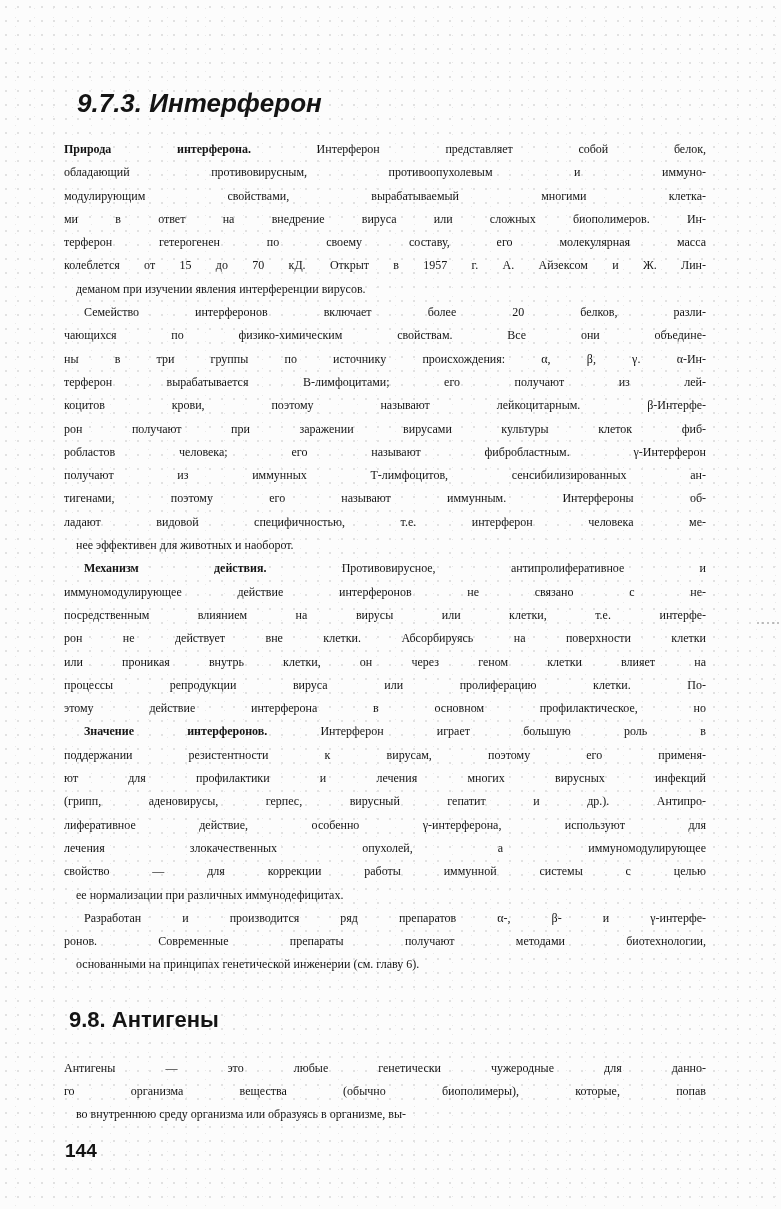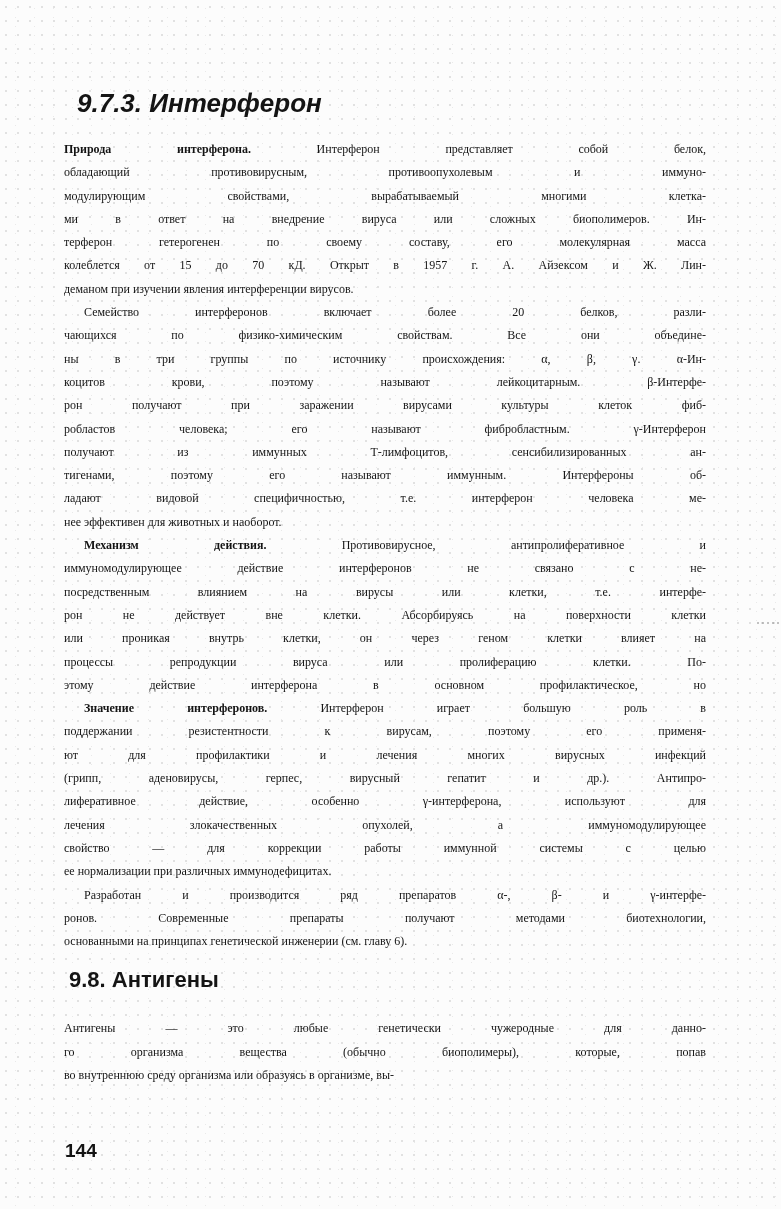--- a/index.html
+++ b/index.html
@@ -32,32 +32,33 @@
     font-weight: bold;
     font-size: 26px;
     line-height: 26px;
     margin: 0 0 22px 13px;
   }
   .h-plain {
     font-family: "Liberation Sans", "DejaVu Sans", sans-serif;
     font-weight: bold;
     font-size: 22px;
     line-height: 25px;
-    margin: 14px 0 25px 5px;
+    margin: 30px 0 25px 5px;
   }
   .para { margin: 0; }
   .line {
     font-size: 12px;
     line-height: 23.3px;
     text-align: justify;
     text-align-last: justify;
     -moz-text-align-last: justify;
   }
   .line.last {
     text-align-last: left;
+    margin-left: 12px;
     -moz-text-align-last: left;
   }
   .line.indent { text-indent: 20px; }
   .lead { font-weight: bold; }
   .page-number {
     position: absolute;
     left: 65px;
     top: 1140px;
     font-family: "Liberation Sans", "DejaVu Sans", sans-serif;
     font-weight: bold;
@@ -86,20 +87,21 @@
         <div class="line">модулирующим свойствами, вырабатываемый многими клетка-</div>
         <div class="line">ми в ответ на внедрение вируса или сложных биополимеров. Ин-</div>
         <div class="line">терферон гетерогенен по своему составу, его молекулярная масса</div>
         <div class="line">колеблется от 15 до 70 кД. Открыт в 1957 г. А. Айзексом и Ж. Лин-</div>
         <div class="line last">деманом при изучении явления интерференции вирусов.</div>
       </div>
       <div class="para">
         <div class="line indent">Семейство интерферонов включает более 20 белков, разли-</div>
         <div class="line">чающихся по физико-химическим свойствам. Все они объедине-</div>
         <div class="line">ны в три группы по источнику происхождения: α, β, γ. α-Ин-</div>
+        <div class="line">терферон вырабатывается В-лимфоцитами; его получают из лей-</div>
         <div class="line">коцитов крови, поэтому называют лейкоцитарным. β-Интерфе-</div>
         <div class="line">рон получают при заражении вирусами культуры клеток фиб-</div>
         <div class="line">робластов человека; его называют фибробластным. γ-Интерферон</div>
         <div class="line">получают из иммунных Т-лимфоцитов, сенсибилизированных ан-</div>
         <div class="line">тигенами, поэтому его называют иммунным. Интерфероны об-</div>
         <div class="line">ладают видовой специфичностью, т.е. интерферон человека ме-</div>
         <div class="line last">нее эффективен для животных и наоборот.</div>
       </div>
       <div class="para">
         <div class="line indent"><b class="lead">Механизм действия.</b> Противовирусное, антипролиферативное и</div>

